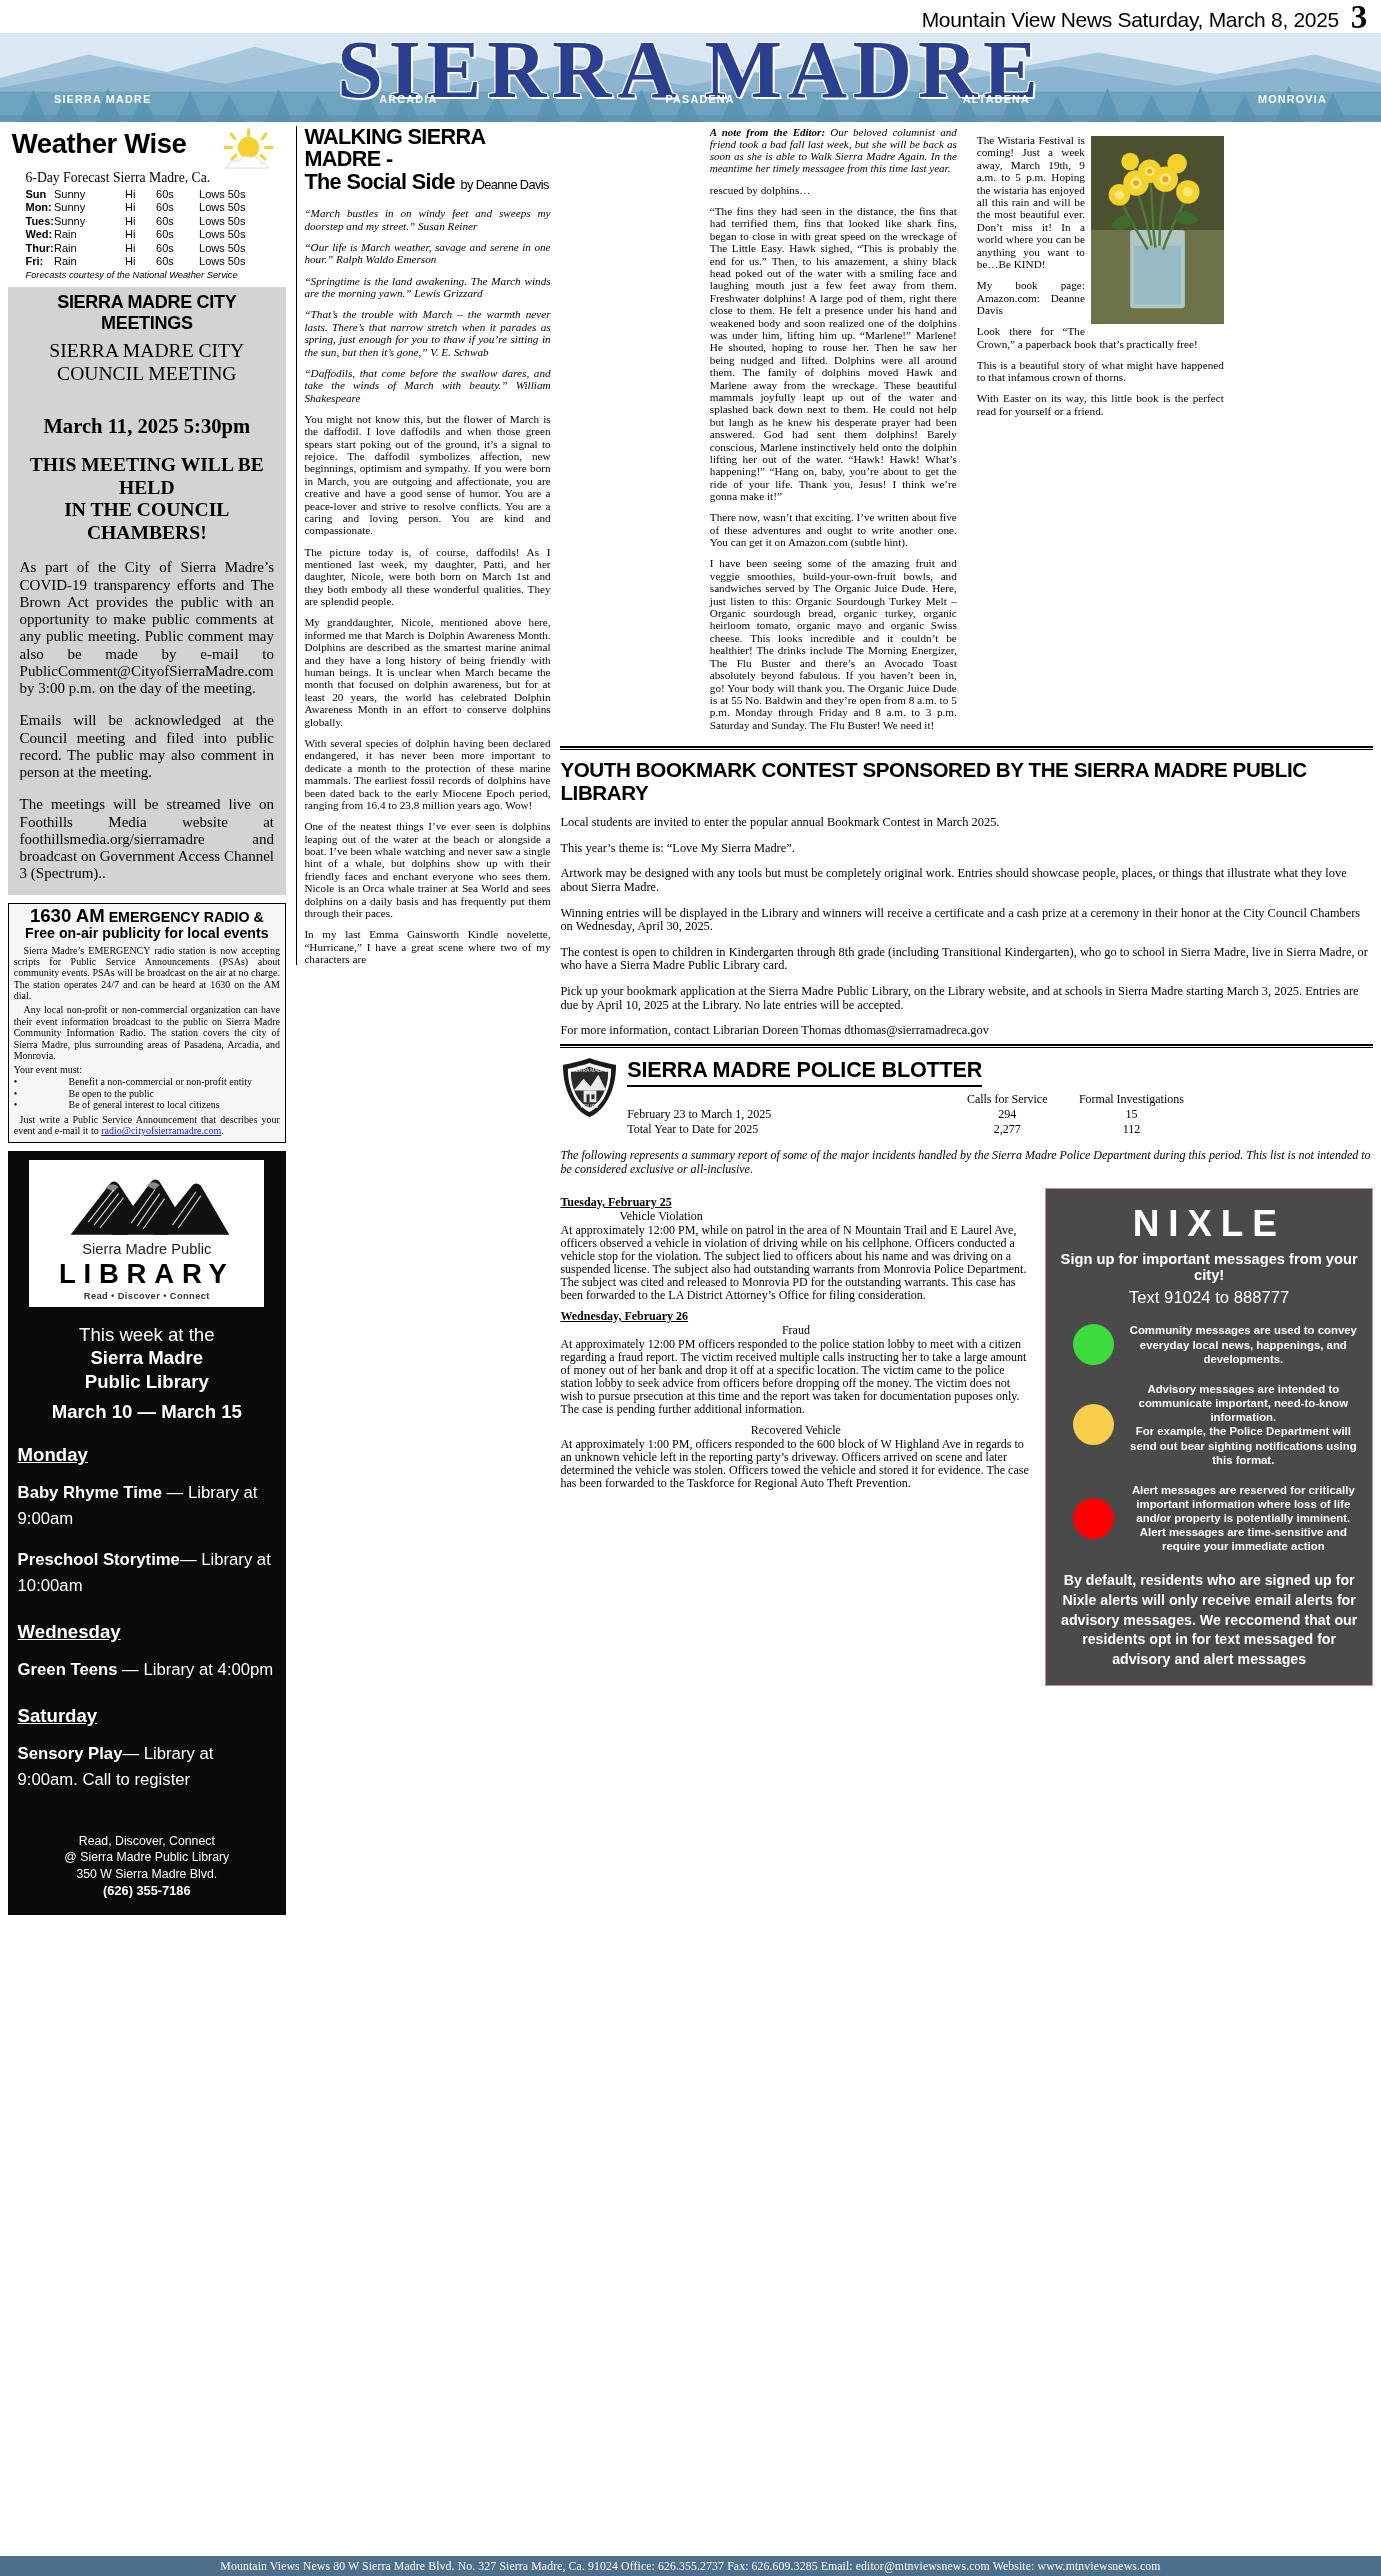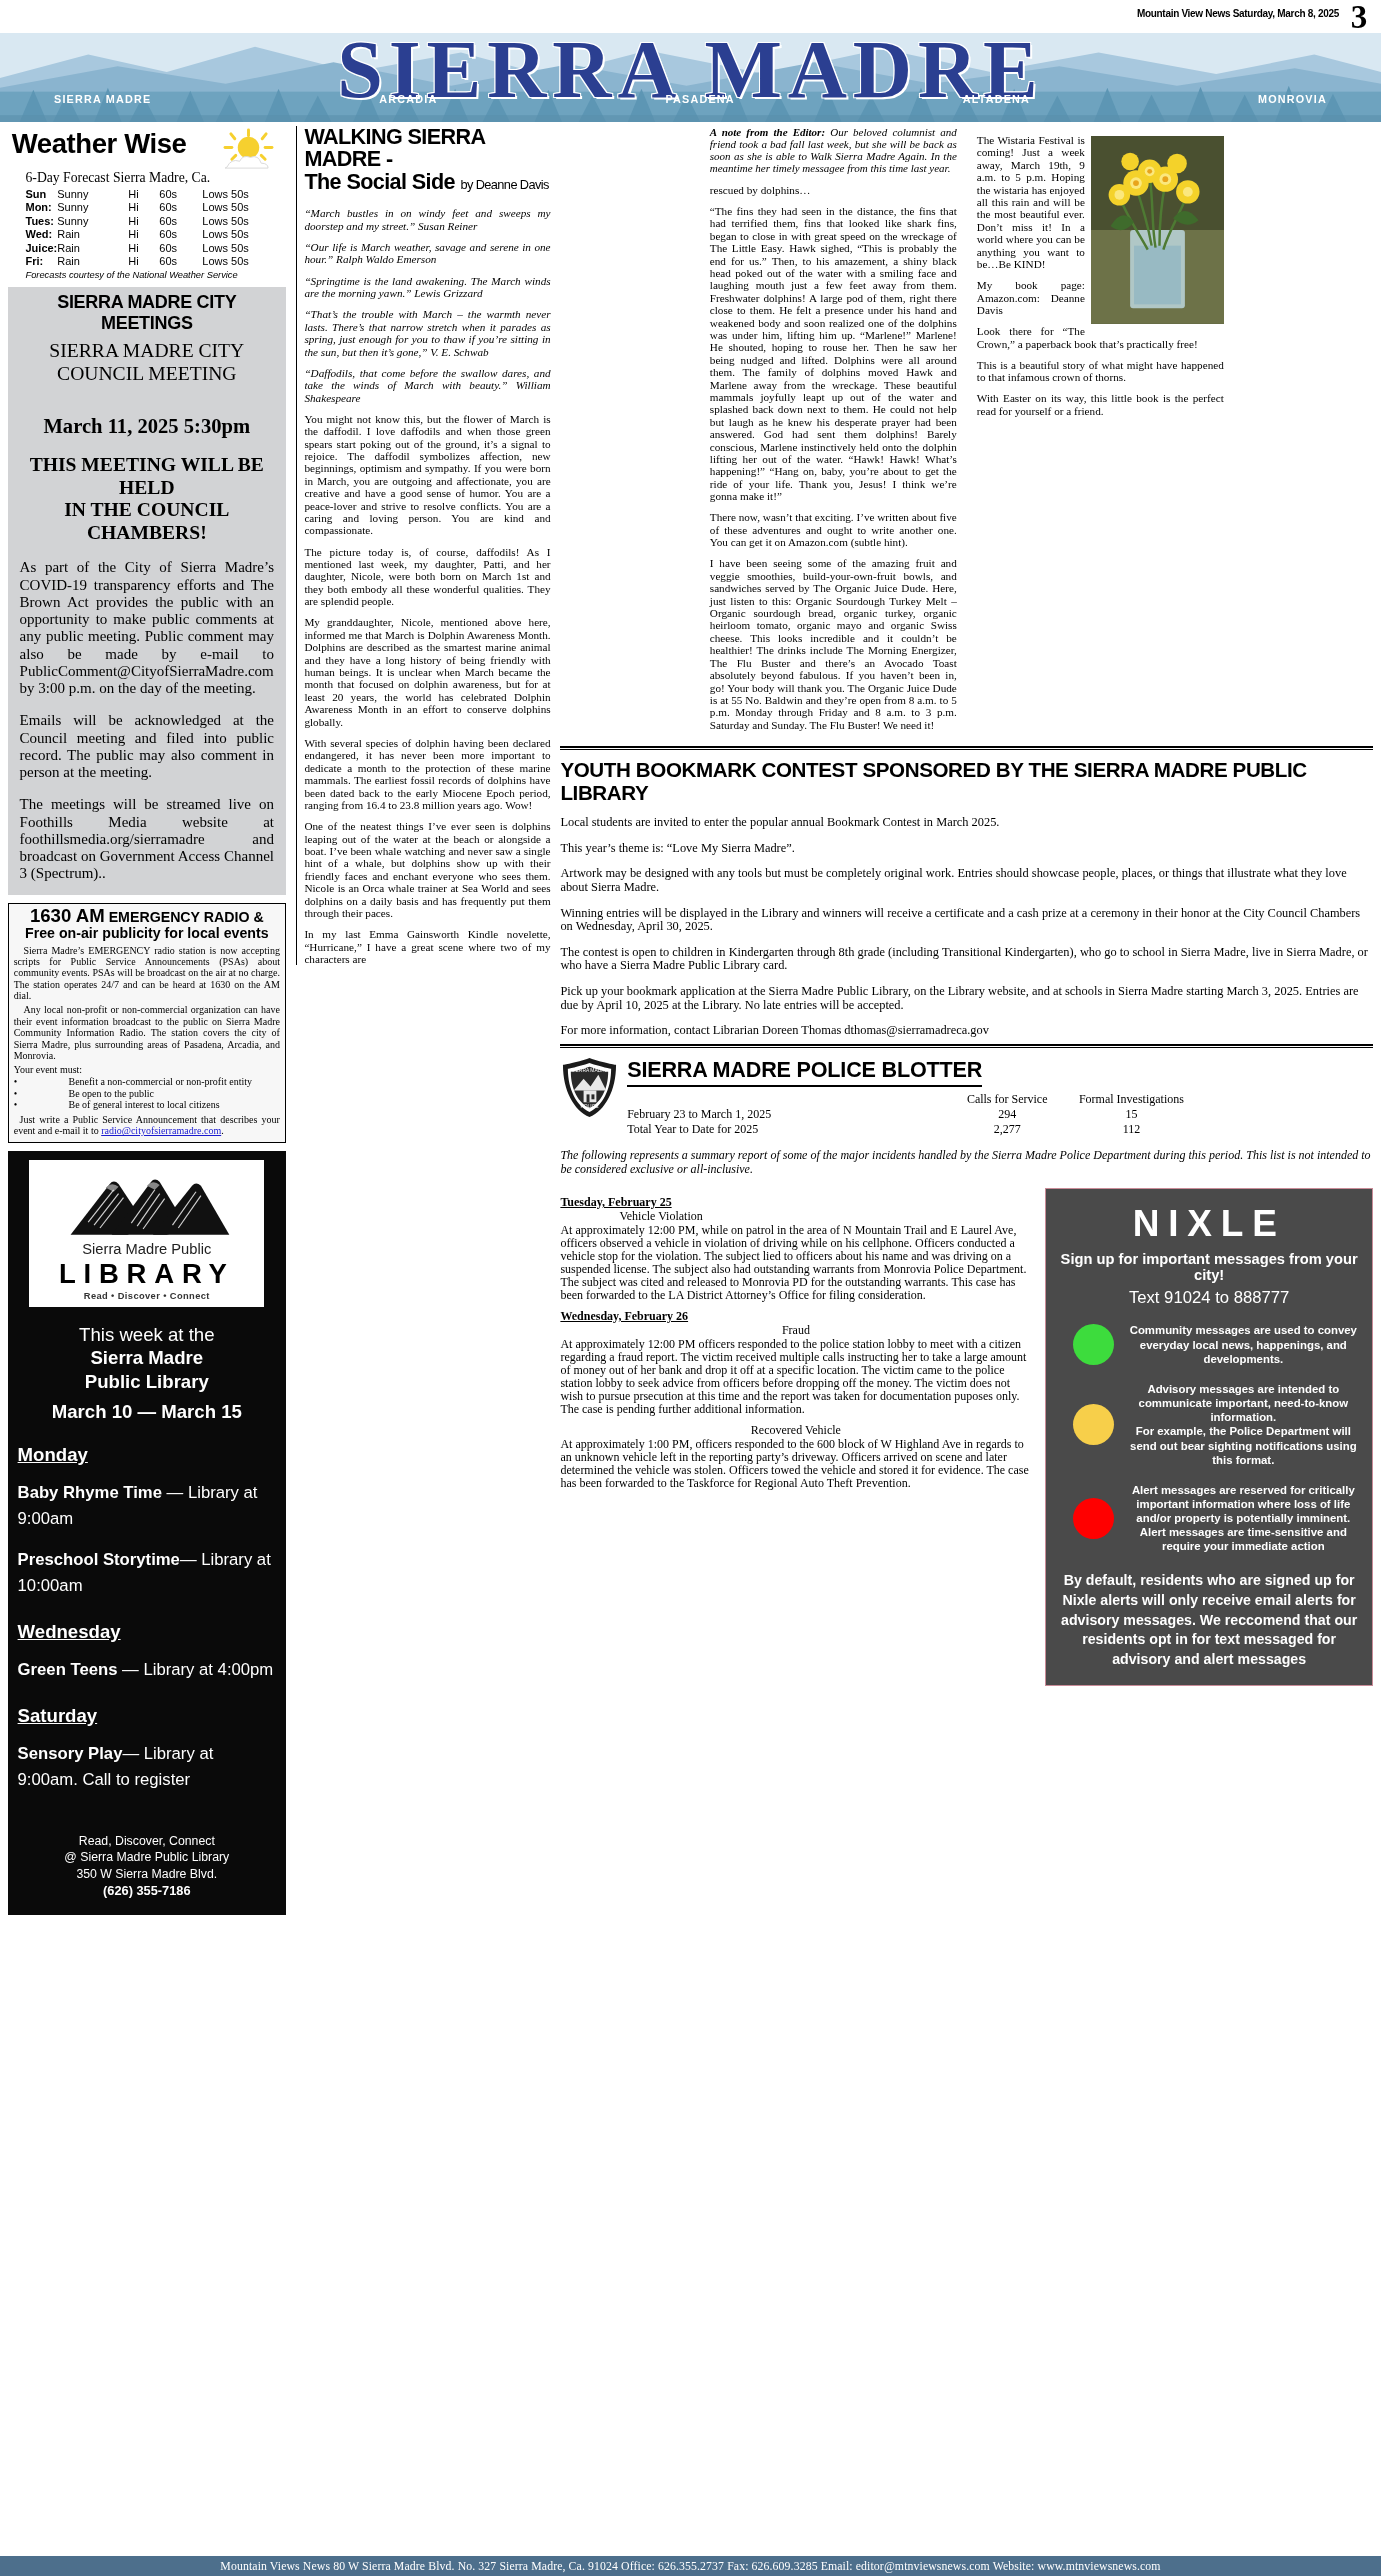--- a/index.html
+++ b/index.html
@@ -15,21 +15,21 @@
   .page { width:1381px; height:2576px; position:relative; }
 
   
   .topbar {
     height:33px; position:relative;
     display:flex; align-items:flex-start; justify-content:flex-end;
     padding-right:13.7px; padding-top:3.9px;
   }
   .topbar-title {
     font-family:"Liberation Sans", sans-serif;
-    font-weight:bold; font-size:10px; letter-spacing:-0.3px;
+    font-weight:normal; font-size:21px; letter-spacing:-0.3px;
     white-space:nowrap; margin-right:11.8px; margin-top:3.9px;text-align:right;
   }
   .page-number {
     font-family:"Liberation Serif", serif;
     font-size:33px; font-weight:bold; line-height:0.8;
     margin-top:0px;
   }
 
   
   .masthead {
@@ -307,21 +307,21 @@
               <td>Lows 50s</td>
             </tr>
             <tr>
               <td class="day">Wed:</td>
               <td class="cond">Rain</td>
               <td class="hilab">Hi</td>
               <td class="hival">60s</td>
               <td>Lows 50s</td>
             </tr>
             <tr>
-              <td class="day">Juice:</td>
+              <td class="day">Thur:</td>
               <td class="cond">Rain</td>
               <td class="hilab">Hi</td>
               <td class="hival">60s</td>
               <td>Lows 50s</td>
             </tr>
             <tr>
               <td class="day">Fri:</td>
               <td class="cond">Rain</td>
               <td class="hilab">Hi</td>
               <td class="hival">60s</td>

